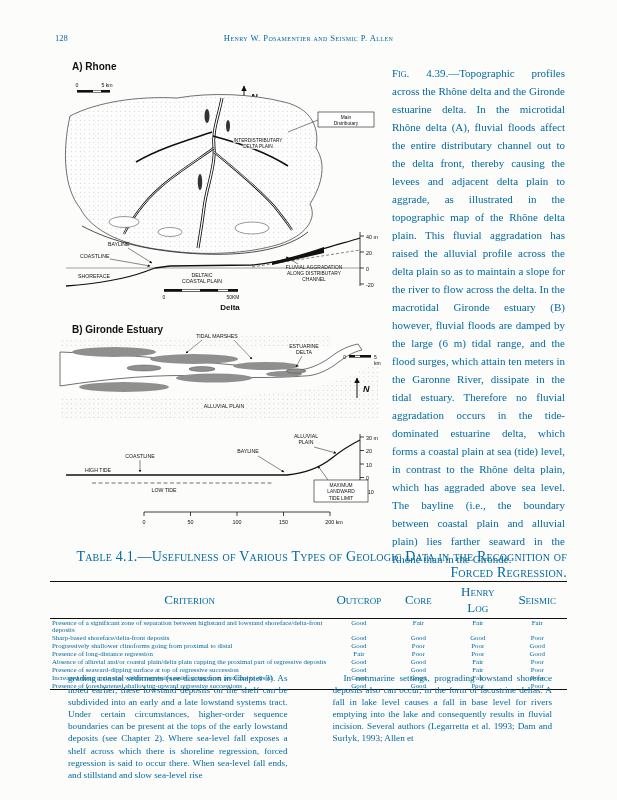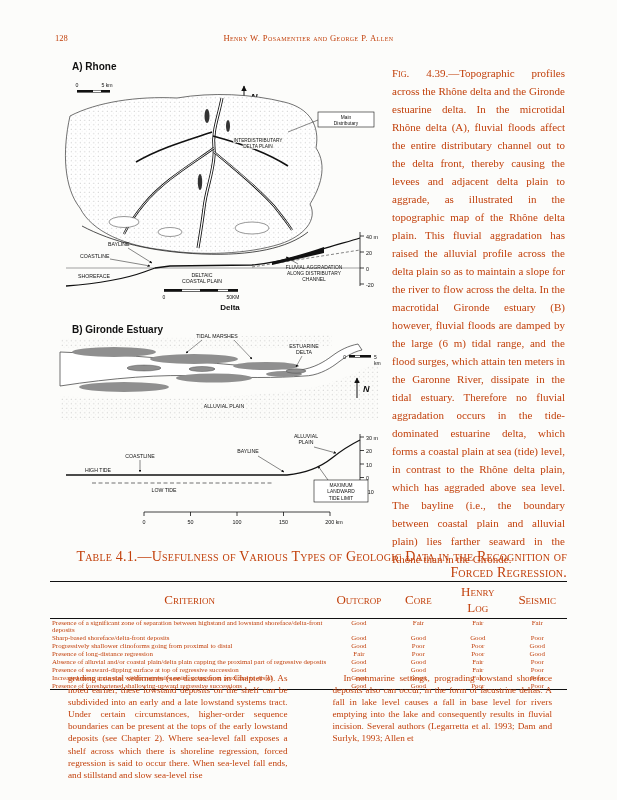--- a/index.html
+++ b/index.html
@@ -1,19 +1,19 @@
 <!DOCTYPE html>
 <html><head>
 <meta charset="utf-8">
 <style>
   * { margin:0; padding:0; box-sizing:border-box; }
   html,body { background:#e9e9e6; }
   .page {
     width:617px; height:800px; margin:0 auto; position:relative;
-    background:#fcfcfa; color:#c2410c; overflow:hidden;
+    background:#fcfcfa; color:#0369a1; overflow:hidden;
     font-family:"Liberation Serif", serif;
     padding-left:28px;
   }
   .runhead { position:absolute; top:33px; left:55px; right:55px; display:flex; align-items:baseline; }
   .pagenum { font-size:8.5px; }
   .rh-title { flex:1; text-align:center; font-variant:small-caps; font-size:8.6px; letter-spacing:.4px; }
   .fig-svg { position:absolute; left:52px; top:56px; }
   .fig-svg text { font-family:"Liberation Sans", sans-serif; fill:#111; }
   .halo { paint-order:stroke; stroke:#fcfcfa; stroke-width:1.6px; stroke-linejoin:round; }
   .caption {
@@ -32,21 +32,21 @@
   .col p { margin:13px; }
   .col p.indent { text-indent:11px; }
 </style>
 </head>
 <body>
 
 <div class="page">
 
   <div class="runhead">
     <span class="pagenum">128</span>
-    <span class="rh-title">Henry W. Posamentier and George P. Allen</span>
+    <span class="rh-title">Henry W. Posamentier and Seismic P. Allen</span>
     <span class="pagenum" style="visibility:hidden">128</span>
   </div>
 
   <svg class="fig-svg" width="338" height="488" viewBox="0 0 338 488">
     <defs>
       <pattern id="stip" width="4.5" height="4.5" patternUnits="userSpaceOnUse">
         <circle cx="1.2" cy="1.2" r="0.45" fill="#555"></circle>
         <circle cx="3.2" cy="3.4" r="0.35" fill="#888"></circle>
       </pattern>
       <marker id="arr" viewBox="0 0 10 10" refX="9" refY="5" markerWidth="5.5" markerHeight="5.5" orient="auto-start-reverse">

